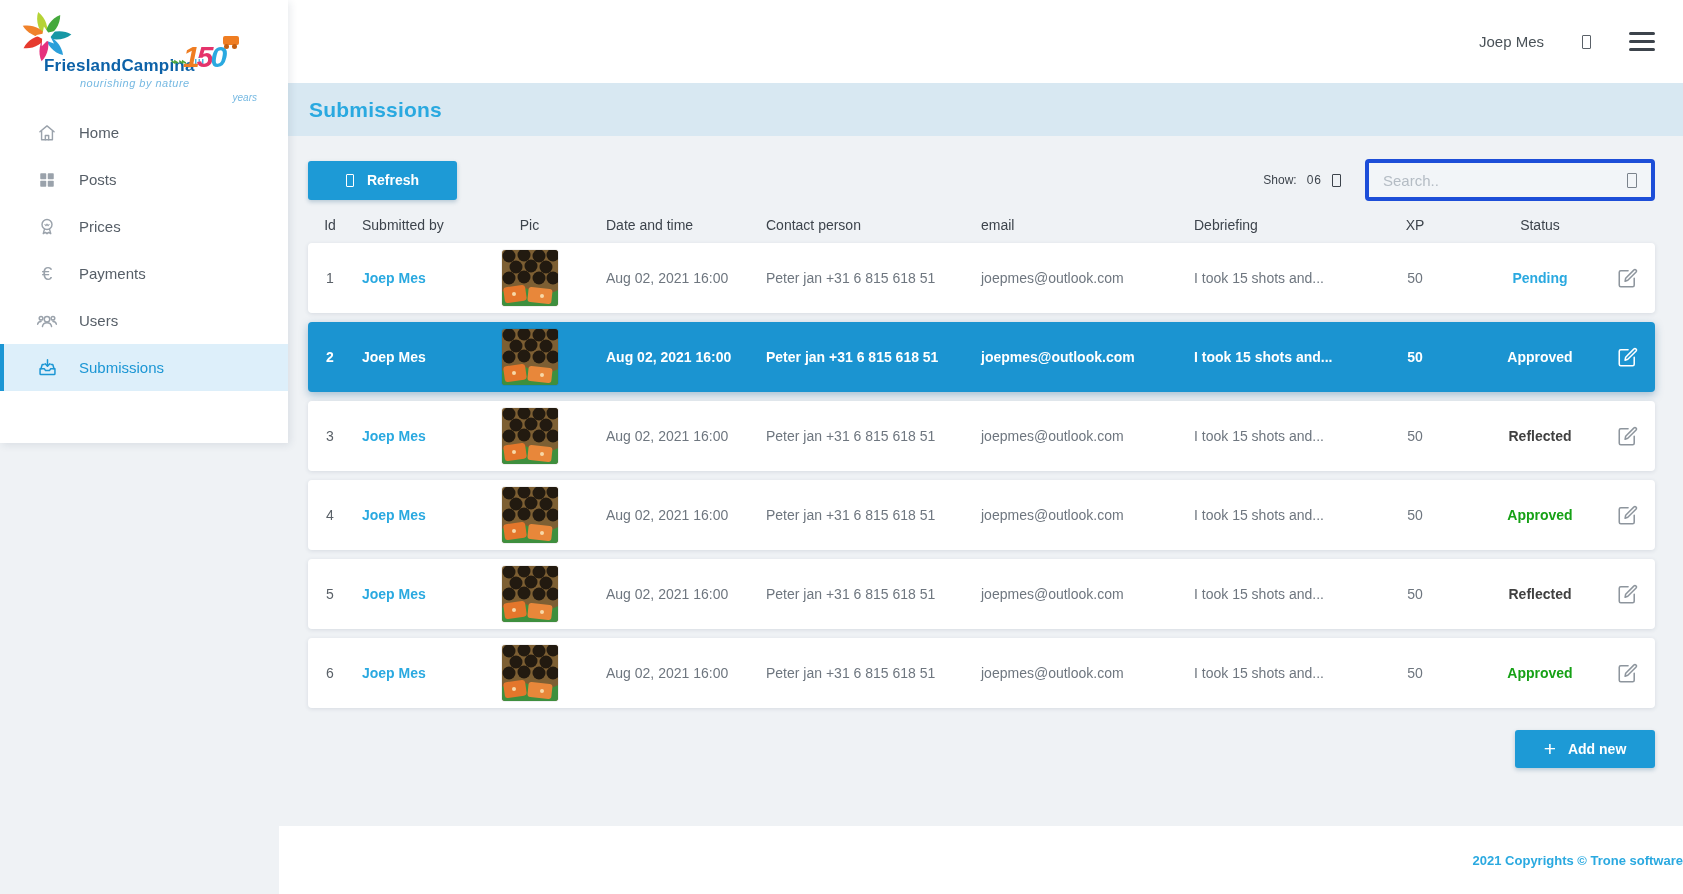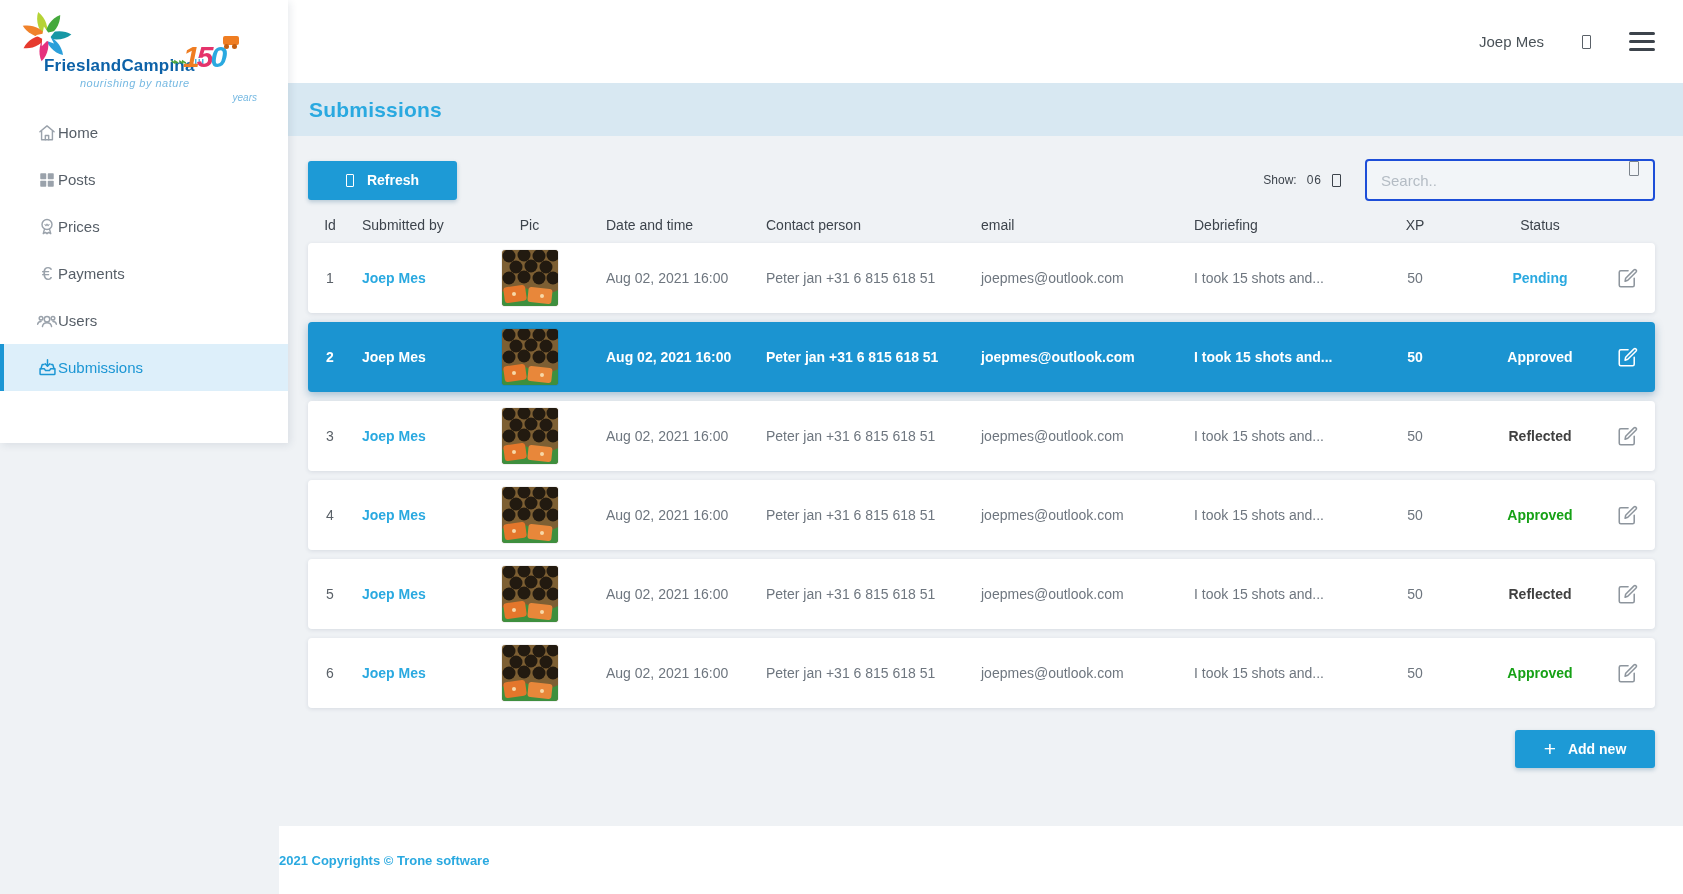--- a/index.html
+++ b/index.html
@@ -32,21 +32,21 @@
   .anniv .n1 { font-size:30px; font-weight:bold; font-style:italic; color:#ef7d22; }
   .anniv .n5 { font-size:30px; font-weight:bold; font-style:italic; color:#e5336b; margin-left:-3px; }
   .anniv .n0 { font-size:30px; font-weight:bold; font-style:italic; color:#2aa9e0; margin-left:-3px; }
   .anniv .grass { position:absolute; left:-12px; top:14px; color:#4aa43a; font-size:13px; font-weight:bold; }
   .anniv .tractor { position:absolute; left:40px; top:-4px; width:16px; height:9px; background:#ef7d22; border-radius:2px; }
   .anniv .tractor:after { content:""; position:absolute; left:1px; bottom:-4px; width:5px; height:5px; border-radius:50%; background:#c45f12; box-shadow:8px 0 0 #c45f12; }
   .anniv .years { position:absolute; right:-4px; bottom:-8px; font-size:10px; font-style:italic; color:#76b9e2; }
 
   .nav { position:absolute; top:109px; left:0; right:0; }
   .nav-item {
-    height:47px; display:flex; align-items:center; 
+    height:47px; display:flex; align-items:center; gap:21px;
     padding-left:36px; cursor:pointer; color:#565e67; font-size:15px;
   }
   .nav-item .nav-icon { width:22px; height:22px; color:#9aa2ab; display:flex; align-items:center; justify-content:center; }
   .nav-item.active {
     background:#ddeffa; border-left:4px solid #1b96d4; padding-left:32px; color:#1b96d4;
   }
   .nav-item.active .nav-icon { color:#1b96d4; }
   .euro-glyph { font-size:19px; line-height:1; }
 
   
@@ -82,22 +82,22 @@
     display:flex; align-items:center; justify-content:center; gap:13px;
     box-shadow:0 2px 4px rgba(20,80,120,.25);
   }
   .refresh-btn { width:149px; height:39px; }
   .refresh-btn .tofu { width:8px; height:13px; }
   .toolbar-right { display:flex; align-items:center; gap:24px; }
   .show-group { display:flex; align-items:center; gap:10px; font-size:12px; color:#3d444c; cursor:pointer; }
   .show-group .show-value { letter-spacing:1px; }
   .show-group .tofu { color:#3d444c; width:9px; height:13px; }
   .search-box {
-    width:290px; height:42px; background:#f2f5f8; border:2px solid #1d4ed8; border-radius:4px;
-    display:flex; padding:0 14px;
+    width:290px; height:42px; background:#f2f5f8; border:4px solid #1d4ed8; border-radius:4px;
+    display:flex; align-items:center; padding:0 14px;
   }
   .search-box input {
     flex:1; border:none; outline:none; background:transparent;
     font-family:inherit; font-size:15px; color:#5a6168;
   }
   .search-box input::placeholder { color:#b4bcc4; }
   .search-box .tofu { color:#7b838c; width:10px; height:15px; cursor:pointer; }
 
   .grid-cols {
     display:grid;
@@ -137,21 +137,21 @@
   .row-card.highlighted .user-link,
   .row-card.highlighted .edit-btn { color:#fff; }
 
   .addnew-wrap { display:flex; justify-content:flex-end; margin-top:22px; }
   .addnew-btn { width:140px; height:38px; gap:12px; }
   .plus-sign { font-size:21px; font-weight:normal; line-height:1; margin-top:-2px; }
 
   
   .footer {
     position:absolute; left:279px; right:0; bottom:0; height:68px; background:#fff;
-    display:flex; align-items:center; justify-content:flex-start;
+    display:flex; align-items:center; justify-content:flex-end;
   }
   .footer-text { font-size:13px; font-weight:bold; color:#2aa9e0; }
 </style>
 </head>
 <body>
 
 <aside class="sidebar">
   <div class="logo-wrap">
     <svg class="logo-star" width="64" height="62" viewBox="0 0 80 78">
       <g transform="translate(40,38)">

